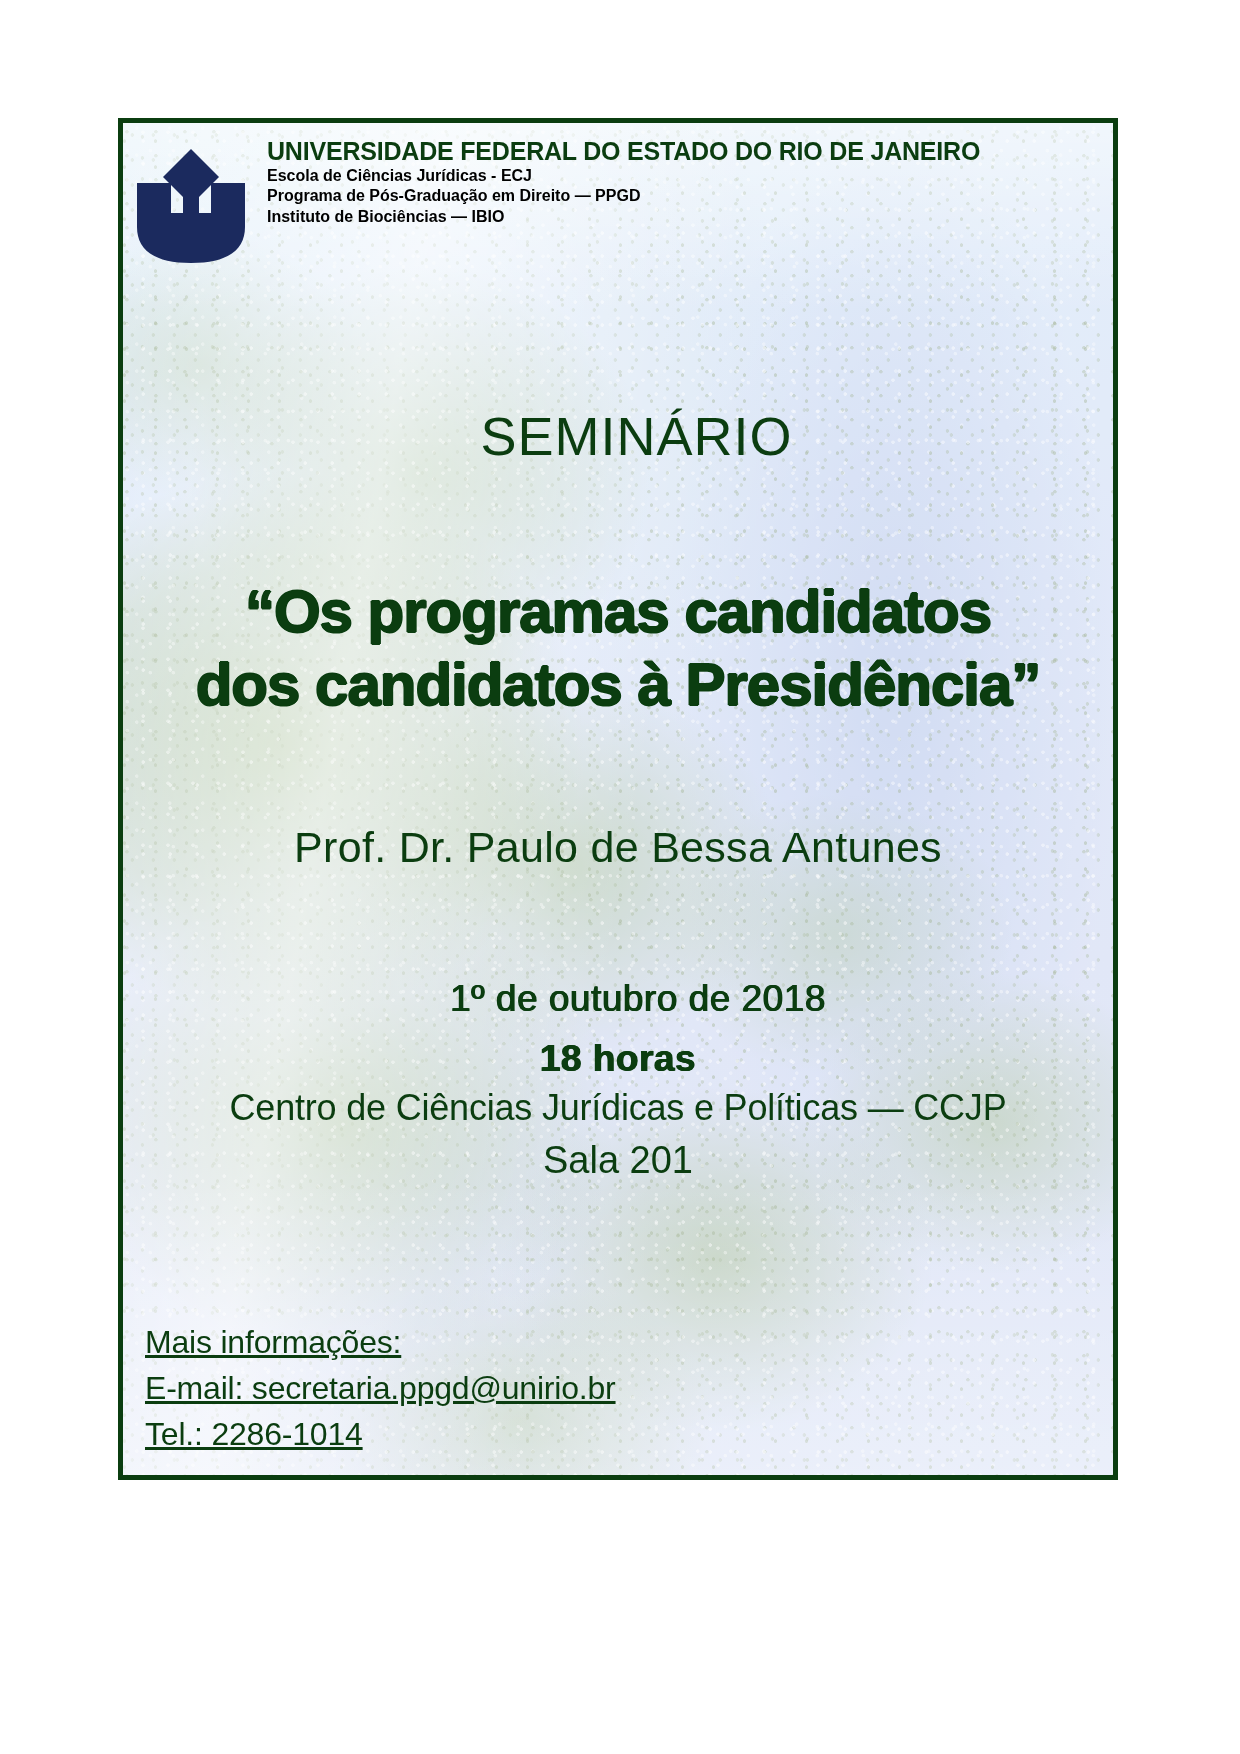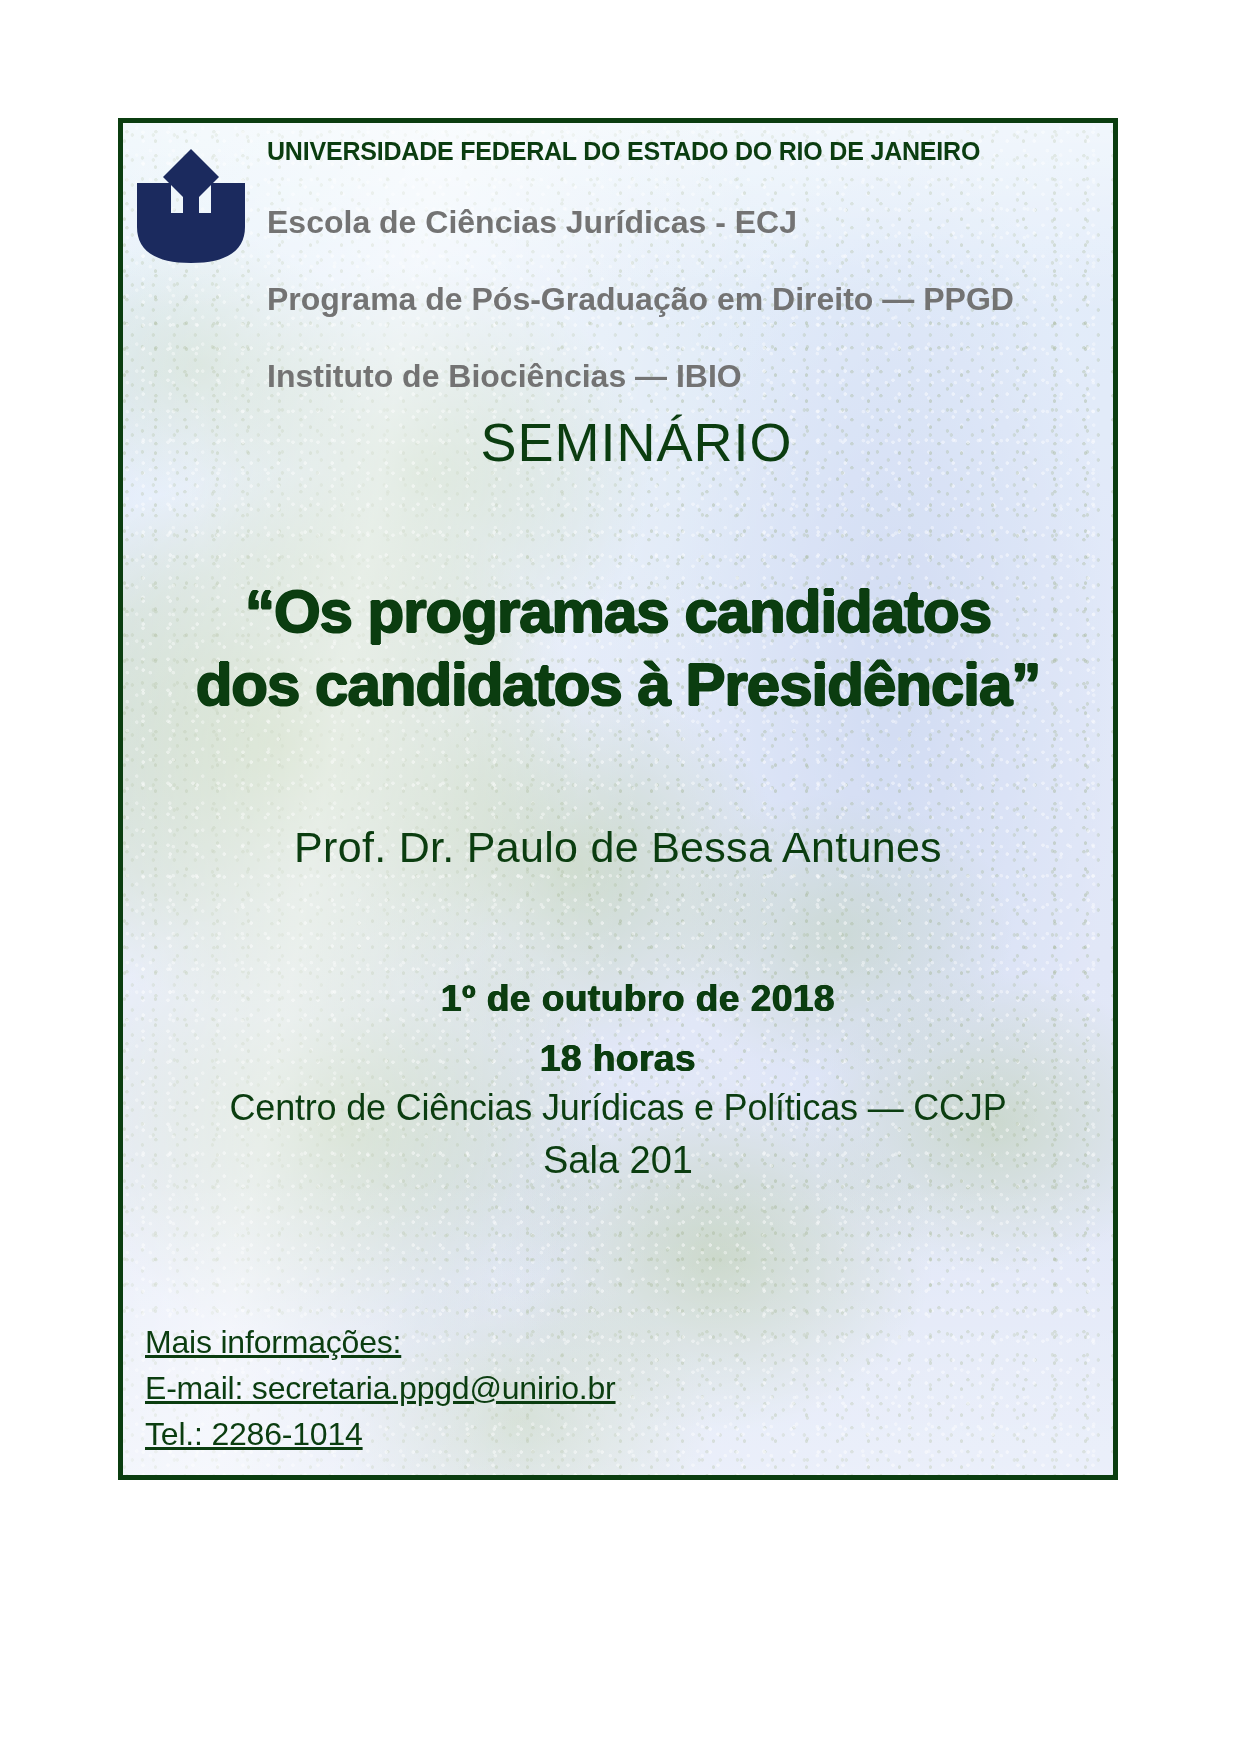--- a/index.html
+++ b/index.html
@@ -131,33 +131,32 @@
     font-family: "Liberation Sans", sans-serif;
     font-size: 25px;
     font-weight: bold;
     letter-spacing: -0.2px;
     color: #0b3d10;
     line-height: 1.16;
     white-space: nowrap;
   }
   .org-sub {
     font-family: "Liberation Sans", sans-serif;
-    font-size: 32px;
+    font-size: 16px;
     font-weight: bold;
-    color: #737373;
+    color: #000000;
     line-height: 1.28;
     white-space: nowrap;
-    margin-top: 36px;
   }
 
   
   .seminario {
     position: absolute;
     left: 0; right: 0;
-    top: 288px;
+    top: 282px;
     text-align: center;
     font-family: "Liberation Sans", sans-serif;
     font-size: 54px;
     font-weight: normal;
     letter-spacing: 1px;
     color: #0b3d10;
     padding-left: 37px;
   }
 
   .maintitle {
@@ -192,21 +191,21 @@
   .when {
     position: absolute;
     left: 0; right: 0;
     top: 855px;
     text-align: center;
     color: #0b3d10;
   }
   .when .date {
     font-family: "Liberation Sans", sans-serif;
     font-size: 37px;
-    font-weight: bold;
+    font-weight: normal;
     letter-spacing: .5px;
     text-shadow: .6px 0 0 #0b3d10, -.6px 0 0 #0b3d10;
     padding-left: 40px;
   }
   .when .hour {
     font-family: "Liberation Sans", sans-serif;
     font-size: 37px;
     font-weight: bold;
     letter-spacing: .5px;
     margin-top: 18px;

